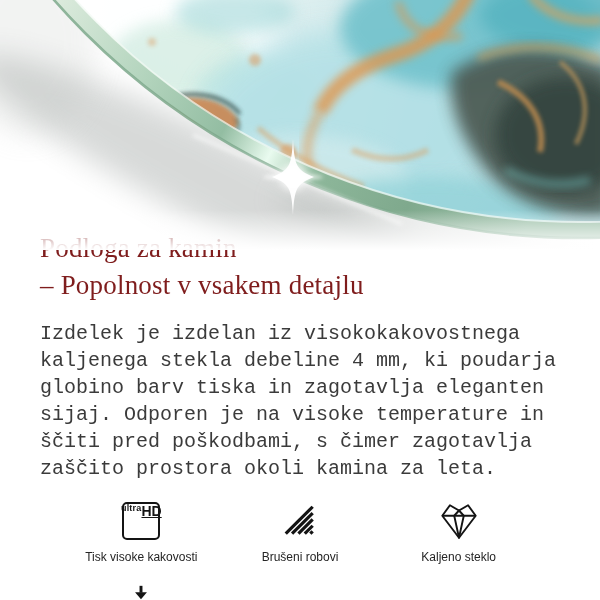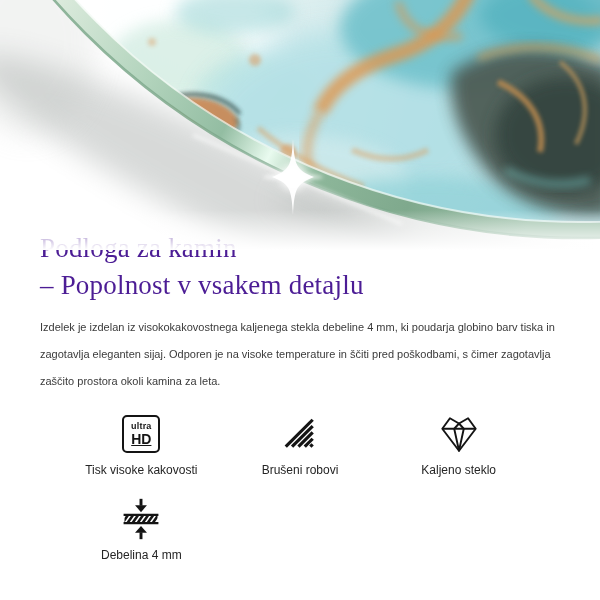--- a/index.html
+++ b/index.html
@@ -1,31 +1,31 @@
 <!DOCTYPE html>
 <html><head>
 <meta charset="utf-8">
 <style>
   html,body{margin:0;padding:0;background:#ffffff;}
   .page{position:relative;width:600px;height:600px;background:#ffffff;overflow:hidden;
         font-family:"Liberation Sans",sans-serif;}
   .hero{position:relative;width:600px;height:230px;}
   .hero svg{position:absolute;top:0;left:0;display:block;}
   .content{padding:0 40px;}
-  h1.title{margin:0 0 10px 0;font-family:"Liberation Serif",serif;font-weight:400;
-           font-size:27px;line-height:37px;color:#4c1d95;letter-spacing:0.2px;}
+  h1.title{margin:0 0 16px 0;font-family:"Liberation Serif",serif;font-weight:400;
+           font-size:27px;line-height:37px;color:#7f1d1d;letter-spacing:0.2px;}
   h1.title span{display:block;}
-  p.desc{margin:4px 0 0 0;font-size:11px;line-height:27px;color:#3b3b3b;max-width:522px;}
+  p.desc{margin:4px 0 0 0;font-size:20px;line-height:27px;color:#3b3b3b;max-width:522px;font-family:Liberation Mono, monospace;}
   .features{margin:16px 22px 0 22px;display:grid;grid-template-columns:repeat(3,1fr);
             row-gap:18px;}
   .feature{display:flex;flex-direction:column;align-items:center;}
   .icon-box{height:46px;display:flex;align-items:center;justify-content:center;}
   .feature .label{margin-top:6px;font-size:12px;line-height:15px;color:#252525;text-align:center;}
   .uhd{width:34px;height:34px;border:2.5px solid #141414;border-radius:5px;
-       display:flex;flex-direction:column;align-items:center;justify-content:center;
+       display:flex;flex-direction:row;align-items:flex-start;justify-content:center;
        line-height:1;color:#141414;background:#fff;}
   .uhd-top{font-size:9px;font-weight:700;letter-spacing:0.2px;margin-bottom:1px;}
   .uhd-hd{font-size:14px;font-weight:700;text-decoration:underline;}
 </style>
 </head>
 <body>
 
 <div class="page">
 
   <div class="hero">

